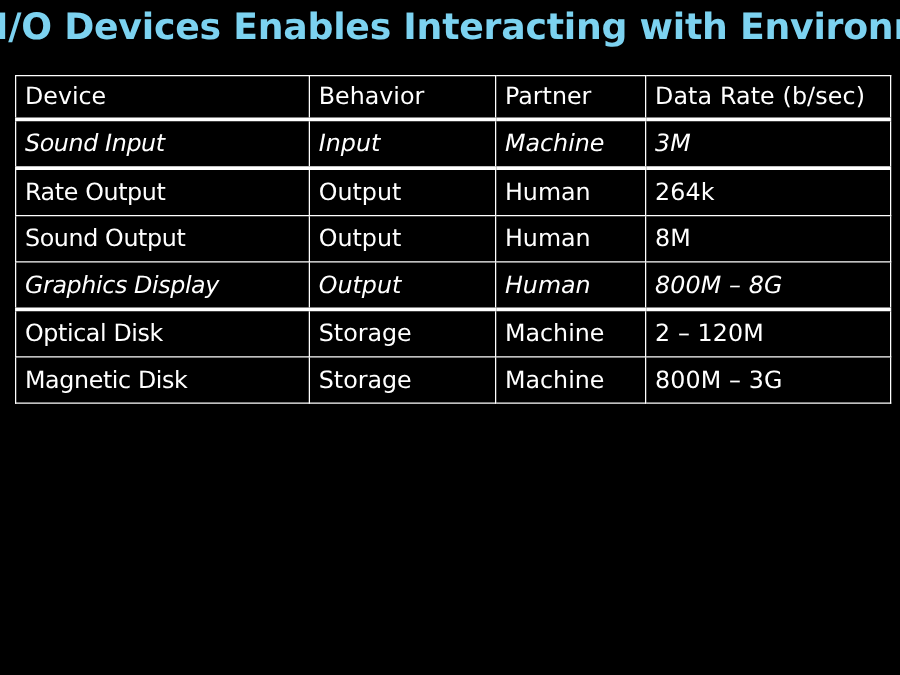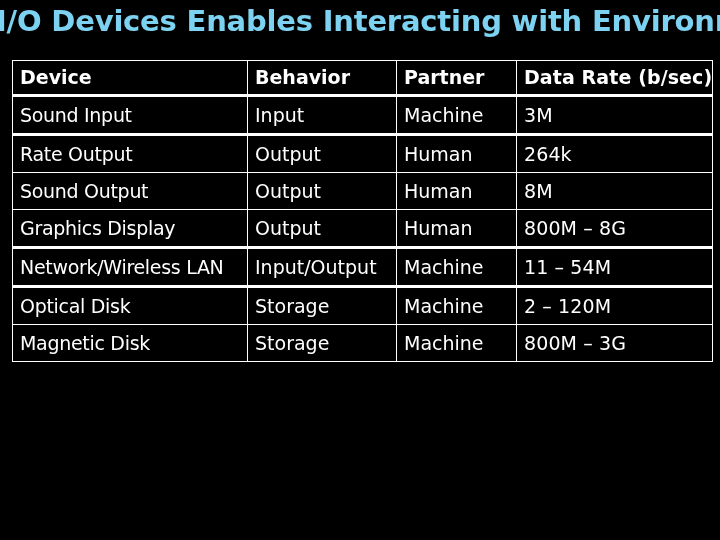--- a/index.html
+++ b/index.html
@@ -58,31 +58,32 @@
     vertical-align: middle;
     padding: 0 0 0 7px;
     height: 36px;
     line-height: 34px;
     font-size: 19px;
     font-family: "DejaVu Sans", sans-serif;
     white-space: nowrap;
     overflow: hidden;
   }
   table#io-table th {
-    font-weight: bold;
+    font-weight: normal;
     height: 33px;
     line-height: 31px;
   }
   
   table#io-table thead th {
     border-bottom: 3px solid #ffffff;
   }
   
   table#io-table tr.group-end > td {
     border-bottom: 3px solid #ffffff;
+    font-style: italic;
   }
   
   table#io-table td.cell-device {
     letter-spacing: -0.3px;
   }
   table#io-table td.cell-rate,
   table#io-table th.head-rate {
     letter-spacing: 0.1px;
   }
 </style>
@@ -125,26 +126,20 @@
           <td class="cell-behavior">Output</td>
           <td class="cell-partner">Human</td>
           <td class="cell-rate">8M</td>
         </tr>
         <tr class="group-end">
           <td class="cell-device">Graphics Display</td>
           <td class="cell-behavior">Output</td>
           <td class="cell-partner">Human</td>
           <td class="cell-rate">800M – 8G</td>
         </tr>
-        <tr class="group-end">
-          <td class="cell-device">Network/Wireless LAN</td>
-          <td class="cell-behavior">Input/Output</td>
-          <td class="cell-partner">Machine</td>
-          <td class="cell-rate">11 – 54M</td>
-        </tr>
         <tr>
           <td class="cell-device">Optical Disk</td>
           <td class="cell-behavior">Storage</td>
           <td class="cell-partner">Machine</td>
           <td class="cell-rate">2 – 120M</td>
         </tr>
         <tr>
           <td class="cell-device">Magnetic Disk</td>
           <td class="cell-behavior">Storage</td>
           <td class="cell-partner">Machine</td>

